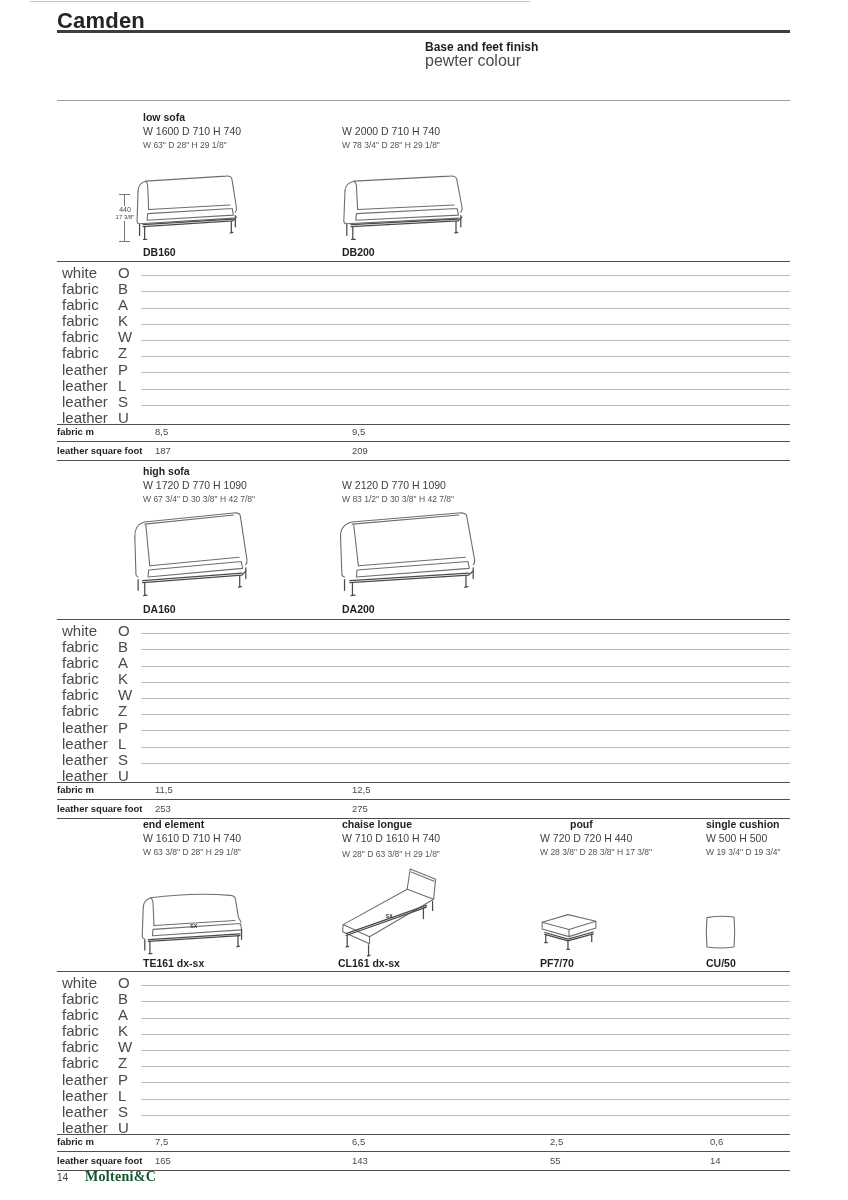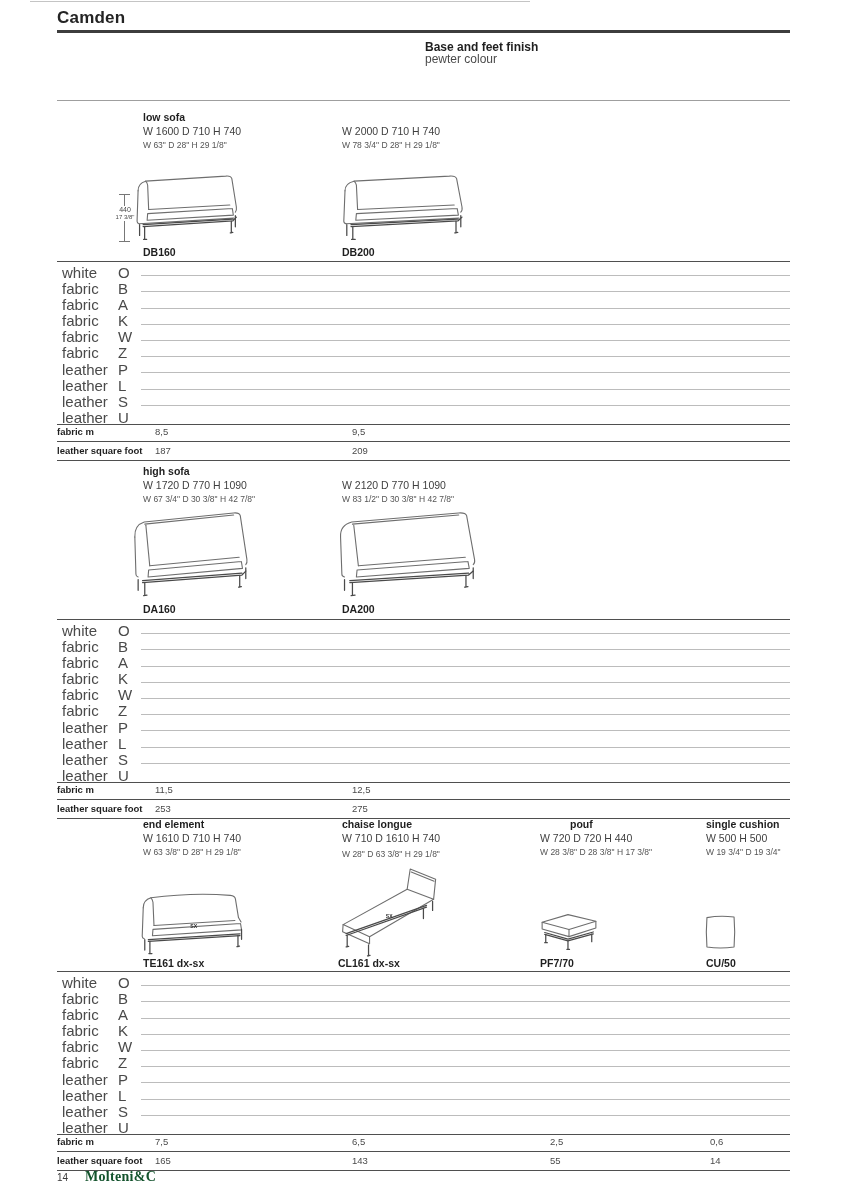--- a/index.html
+++ b/index.html
@@ -2,23 +2,23 @@
 <html><head>
 <meta charset="utf-8">
 <style>
   html,body{margin:0;padding:0;background:#fff;}
   .page{position:relative;width:848px;height:1200px;background:#fff;overflow:hidden;
         font-family:"Liberation Sans",sans-serif;color:#3a3a3a;}
   .abs{position:absolute;}
   .hairline{position:absolute;height:0;border-top:1px solid #c4c4c4;}
   .rule-thin{position:absolute;height:0;border-top:1px solid #9f9f9f;}
   .rule-thick{position:absolute;height:2.5px;background:#3d3d3d;}
-  .doc-title{font-size:17px;font-weight:bold;color:#242424;letter-spacing:.2px;}
+  .doc-title{font-size:22px;font-weight:bold;color:#242424;letter-spacing:.2px;}
   .note-title{font-size:12px;font-weight:bold;color:#1f1f1f;}
-  .note-sub{font-size:12px;color:#4a4a4a;}
+  .note-sub{font-size:16px;color:#4a4a4a;}
   .sec-title{font-size:10.5px;font-weight:bold;color:#1f1f1f;}
   .dims-mm{font-size:10.5px;color:#3f3f3f;}
   .dims-in{font-size:8.5px;color:#555;}
   .code{font-size:10.5px;font-weight:bold;color:#1f1f1f;}
   
   [data-table]{position:absolute;width:733px;border-top:1.4px solid #4f4f4f;}
   .mat-row{position:relative;height:16.2px;font-size:15px;color:#4a4a4a;}
   .cell{position:absolute;top:1.5px;white-space:nowrap;}
   .lab{left:5px;} .let{left:61px;}
   .row-line{position:absolute;left:84px;right:0;bottom:2px;border-bottom:1px solid #bcbcbc;}

